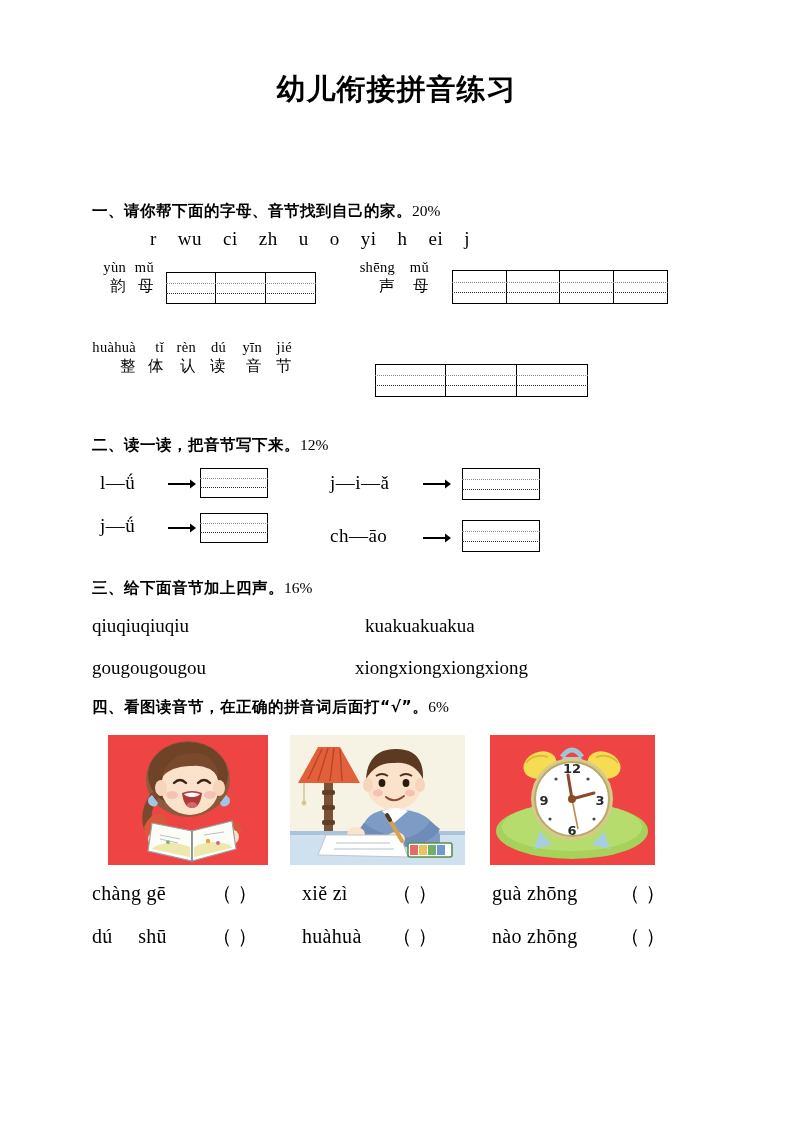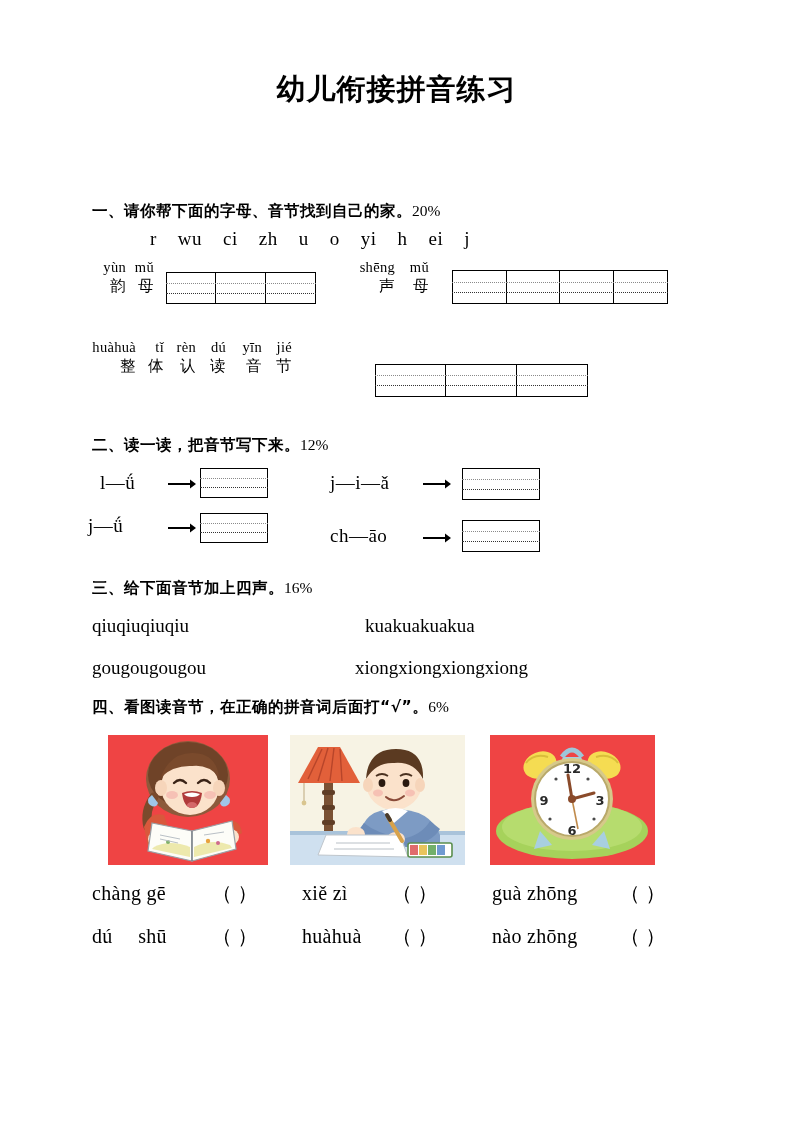--- a/index.html
+++ b/index.html
@@ -216,21 +216,21 @@
   <div class="arrow" style="top:478px; left:423px;">
     <svg width="28" height="12" viewBox="0 0 28 12">
         <line x1="0" y1="6" x2="22" y2="6" stroke="#000" stroke-width="2"></line>
         <polygon points="22,1.5 28,6 22,10.5" fill="#000"></polygon>
       </svg>
   </div>
   <div class="py-grid" style="top:468px; left:462px; width:78px; height:32px;">
     <div class="py-cell" style="width:78px;"></div>
   </div>
 
-  <div class="blend" style="top:515px; left:88px;">j—ǘ</div>
+  <div class="blend" style="top:515px; left:100px;">j—ǘ</div>
   <div class="arrow" style="top:522px; left:168px;">
     <svg width="28" height="12" viewBox="0 0 28 12">
         <line x1="0" y1="6" x2="22" y2="6" stroke="#000" stroke-width="2"></line>
         <polygon points="22,1.5 28,6 22,10.5" fill="#000"></polygon>
       </svg>
   </div>
   <div class="py-grid" style="top:513px; left:200px; width:68px; height:30px;">
     <div class="py-cell" style="width:68px;"></div>
   </div>
 

